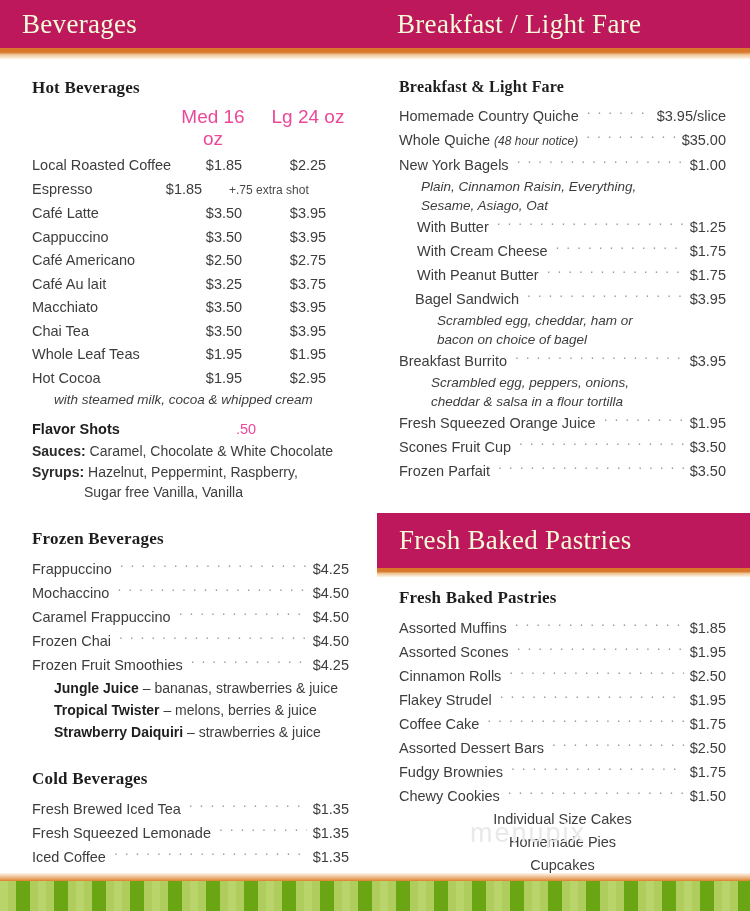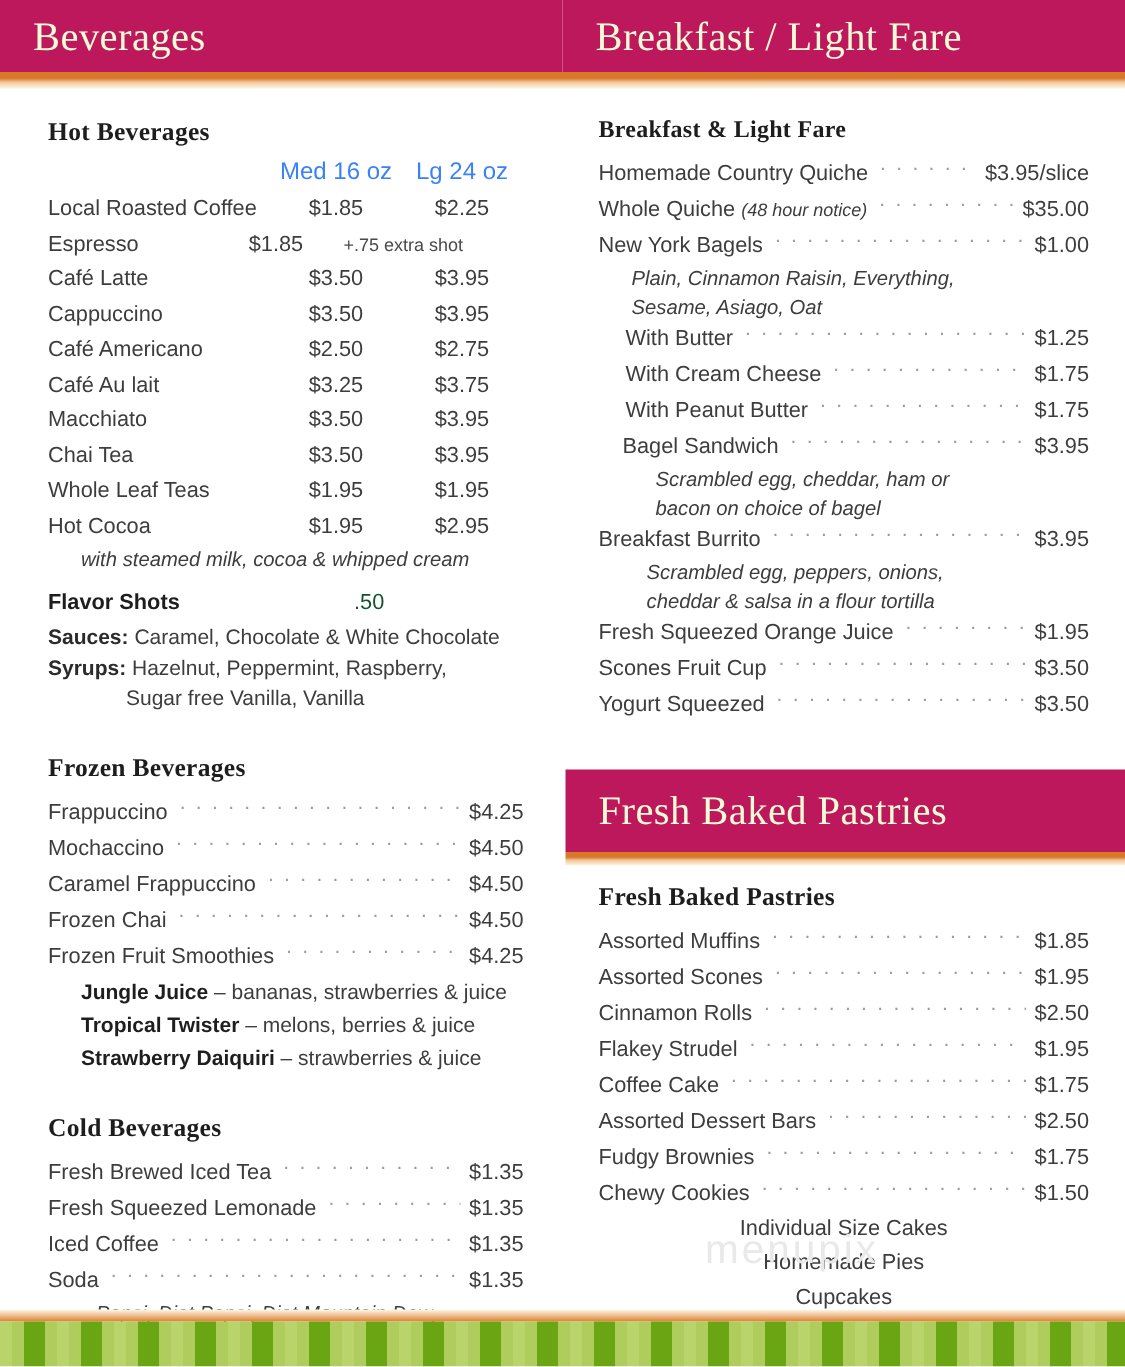--- a/index.html
+++ b/index.html
@@ -65,23 +65,24 @@
     font-size: 17px;
     color: #1d1d1d;
     margin: 8px 0 8px 0;
     letter-spacing: 0.2px;
   }
   #col-right .section-heading { font-size: 16px; }
 
   
   .price-head {
     display: flex;
-    font-size: 16px;
-    color: #3b82f6;
+    font-size: 19px;
+    color: #ec4899;
     margin-bottom: 4px;
+    gap: 11px;
   }
   .price-head .ph-name { flex: 1 1 auto; }
   .price-head .ph-med  { width: 86px; text-align: center; }
   .price-head .ph-lg   { width: 82px; text-align: center; }
 
   .row3 {
     display: flex;
     align-items: baseline;
     font-size: 14.5px;
     line-height: 23.5px;
@@ -151,21 +152,21 @@
   .prose-cont { padding-left: 52px; }
 
   .flavor-row {
     display: flex;
     font-size: 14.5px;
     line-height: 24px;
     margin-top: 8px;
     gap: 26px;
   }
   .flavor-row .fr-label { font-weight: bold; color: #1d1d1d; width: 178px; }
-  .flavor-row .fr-val { color: #14532d; }
+  .flavor-row .fr-val { color: #ec4899; }
 
   
   .flavor-line {
     font-size: 14px;
     line-height: 22px;
     padding-left: 22px;
     color: #3d3d3d;
   }
   .flavor-line b { font-weight: bold; color: #1e1e1e; }
 
@@ -444,21 +445,21 @@
           <span class="r-label">Fresh Squeezed Orange Juice</span>
           <span class="r-dots"></span>
           <span class="r-price">$1.95</span>
         </div>
         <div class="row2">
           <span class="r-label">Scones Fruit Cup</span>
           <span class="r-dots"></span>
           <span class="r-price">$3.50</span>
         </div>
         <div class="row2">
-          <span class="r-label">Yogurt Squeezed</span>
+          <span class="r-label">Frozen Parfait</span>
           <span class="r-dots"></span>
           <span class="r-price">$3.50</span>
         </div>
       </div>
 
   </div>
 </div>
 
 <div class="col" id="col-pastries" style="position:absolute;left:375px;top:580px;width:375px;">
   <div class="col-inner" style="padding:0 24px 0 24px;">

